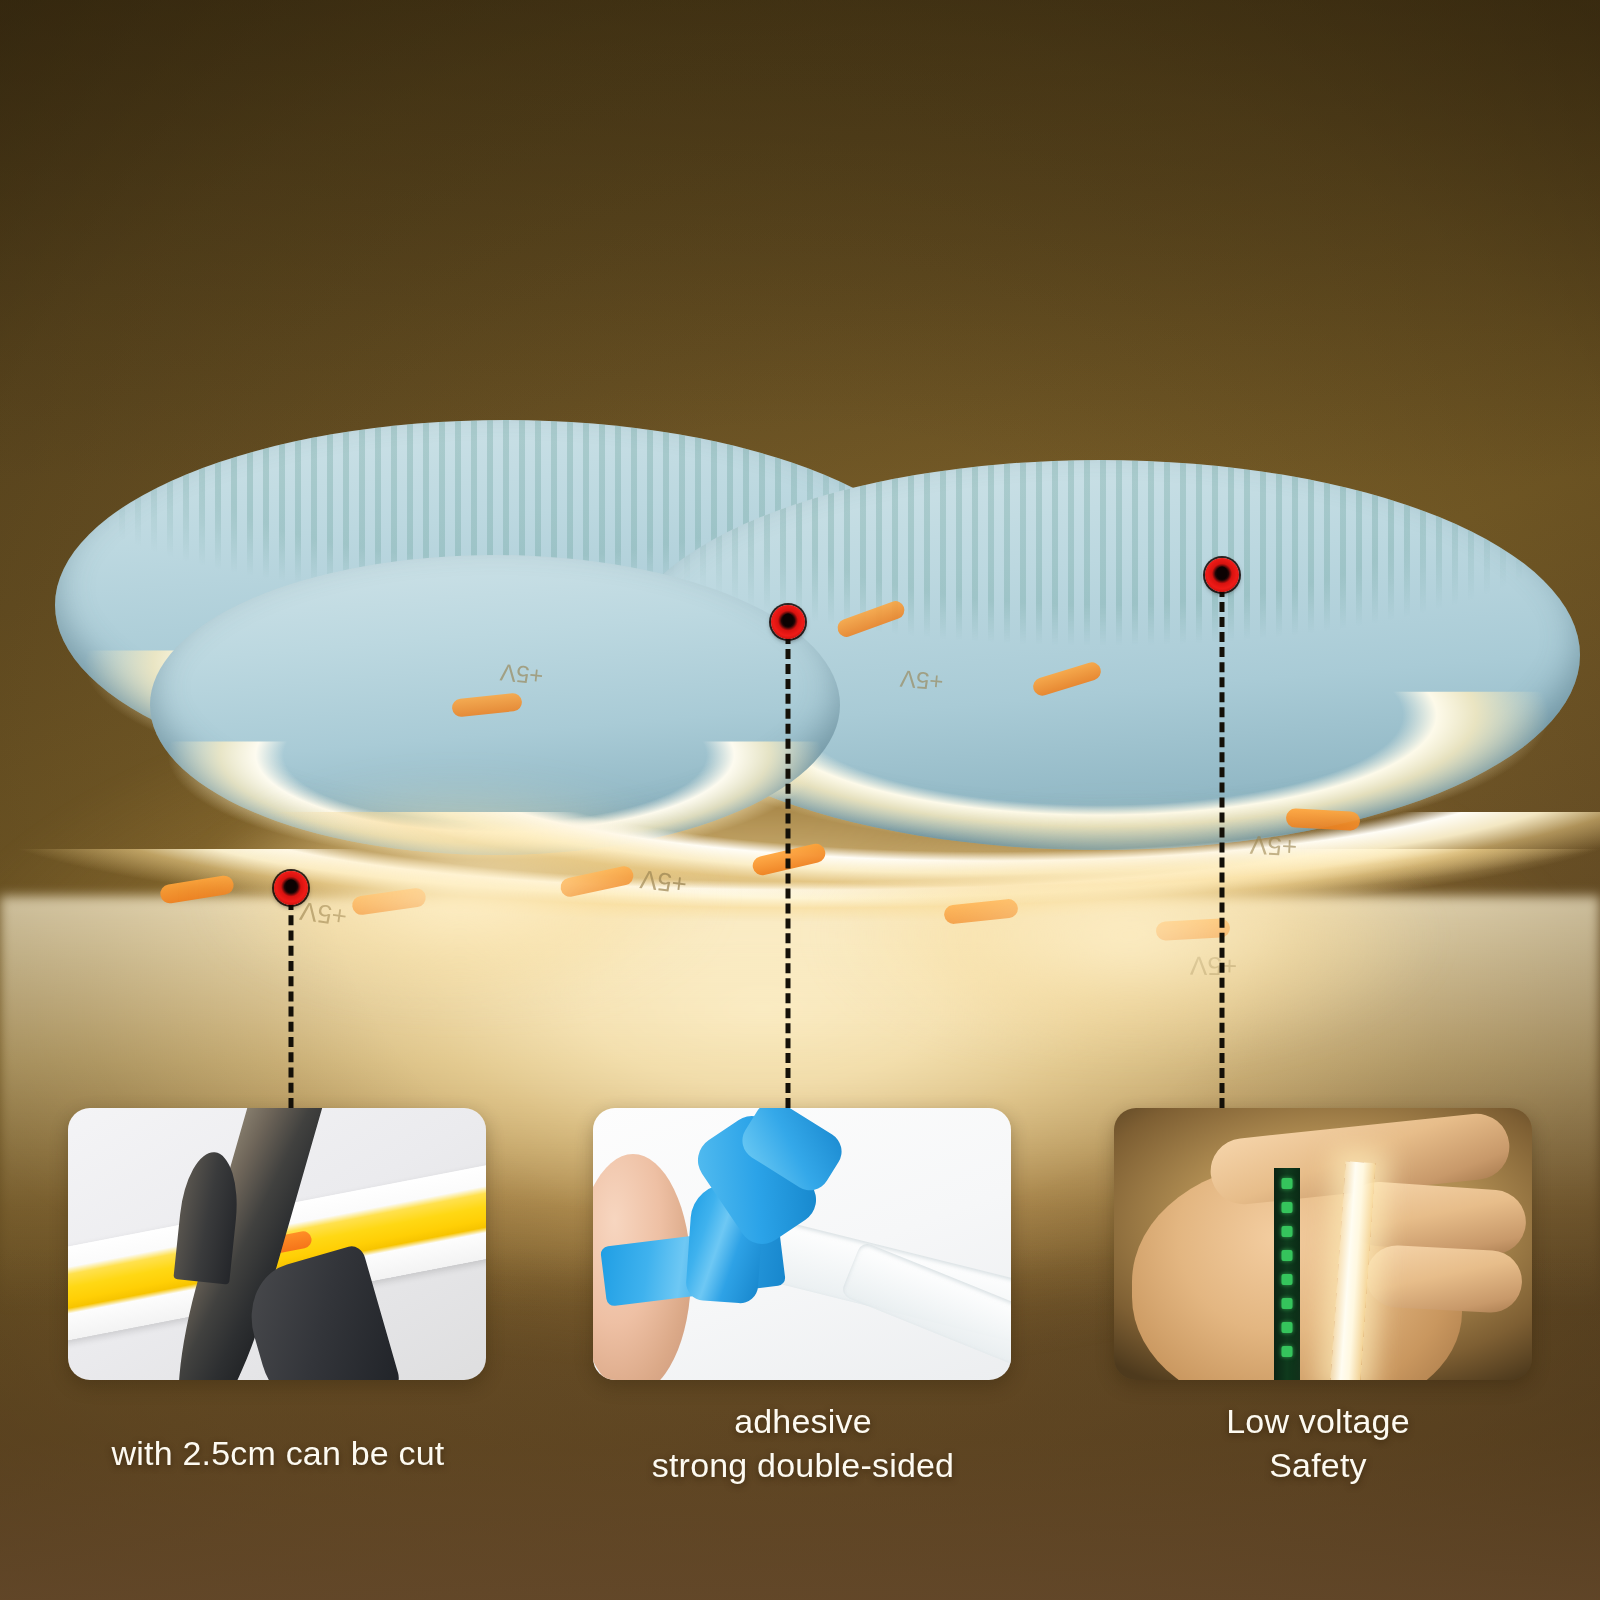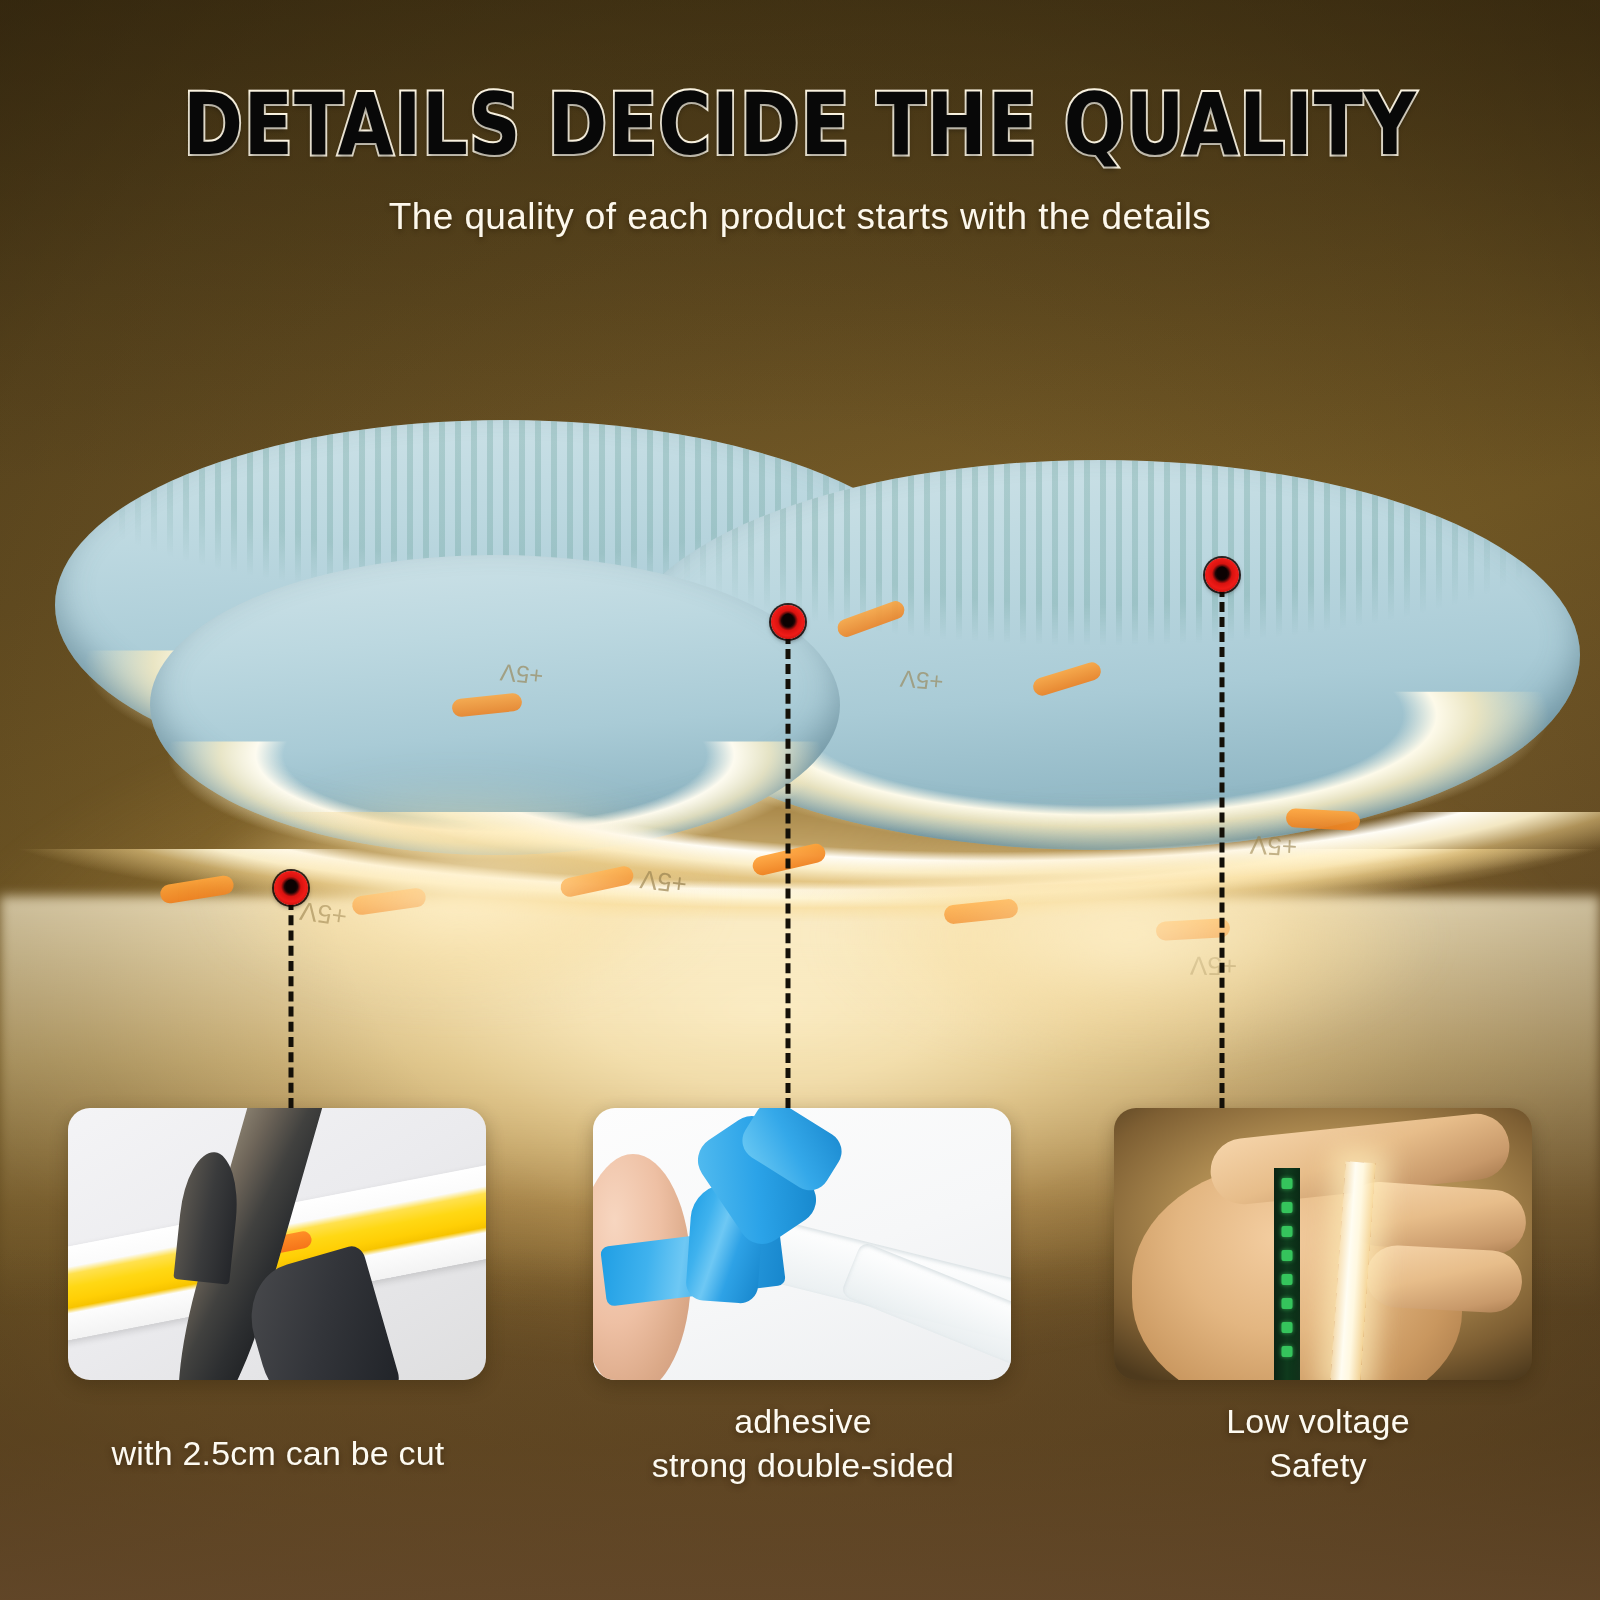--- a/index.html
+++ b/index.html
@@ -257,24 +257,20 @@
 
 <div id="poster">
 
   <div class="bg-base"></div>
   <div class="bg-top-dark"></div>
   <div class="bg-glow-main"></div>
   <div class="bg-glow-low"></div>
   <div class="bg-vignette"></div>
   <div class="bg-bottom"></div>
 
-  <div class="header">
-    <h1 class="title">DETAILS DECIDE THE QUALITY</h1>
-    <p class="subtitle">The quality of each product starts with the details</p>
-  </div>
 
   <div class="strip-stage">
 
     <div class="coil" style="left:55px; top:40px; width:900px; height:370px;">
       <div class="inner-face"></div>
       <div class="led-dots"></div>
     </div>
 
     <div style="position:absolute; left:55px; top:40px; width:900px; height:370px; border-radius:50%;
                 box-shadow: 0 26px 0 -2px rgba(255,252,240,0.0);

